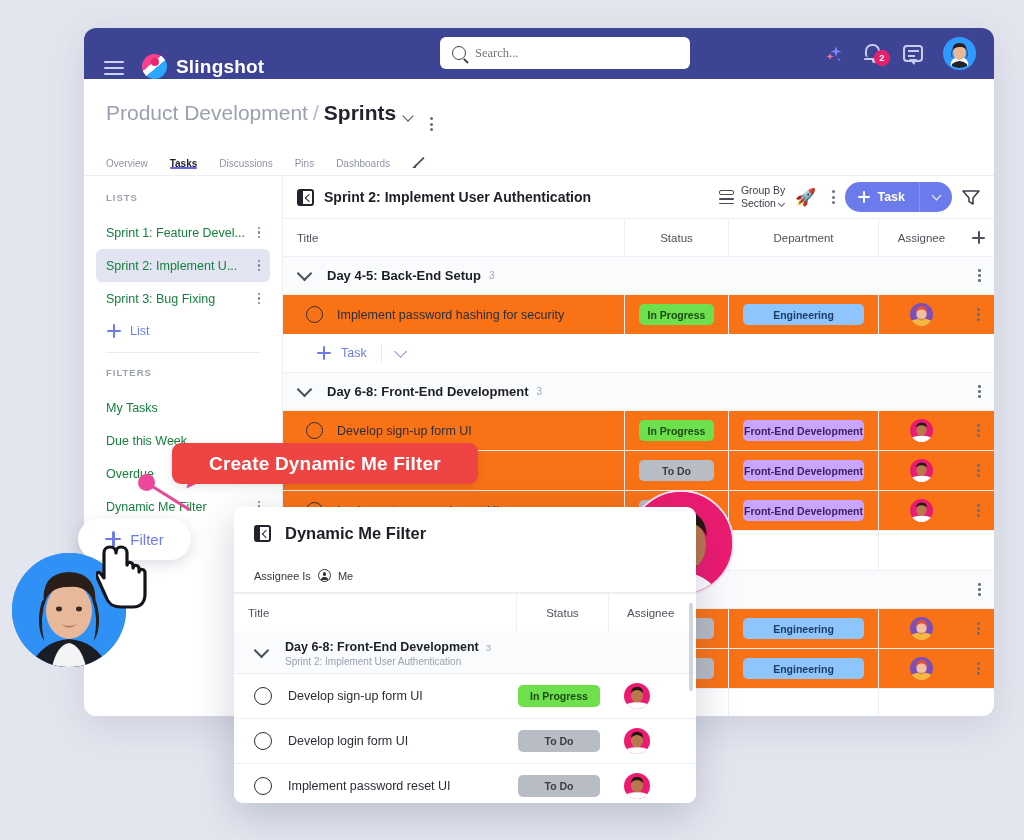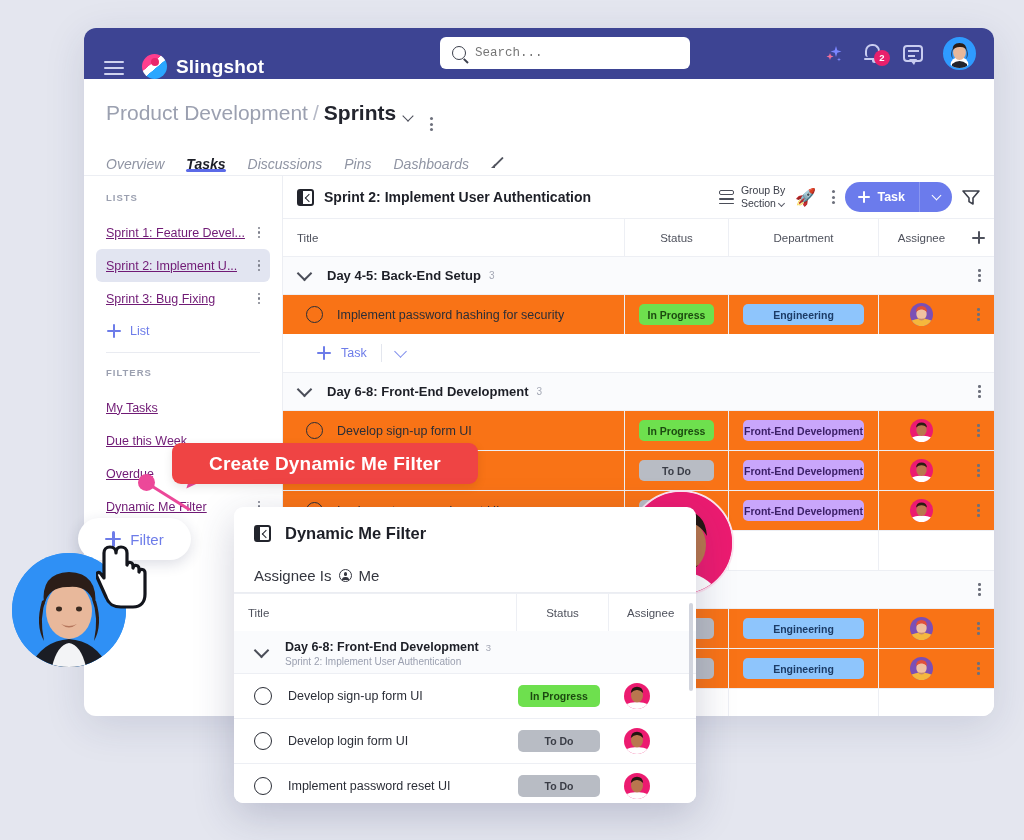--- a/index.html
+++ b/index.html
@@ -41,21 +41,21 @@
   }
   .brand-name { color:#fff; font-size:19px; font-weight:bold; letter-spacing:.2px; }
   .searchbox {
     position: absolute; left: 356px; top: 9px; width: 250px; height: 32px;
     background:#fff; border-radius:6px; display:flex; align-items:center; gap:9px; padding:0 12px;
   }
   .searchbox .mag { width:14px; height:14px; border:1.7px solid #3c3f4c; border-radius:50%; position:relative; flex:none;}
   .searchbox .mag::after { content:""; position:absolute; right:-4px; bottom:-3px; width:6px; height:1.7px; background:#3c3f4c; transform:rotate(45deg); }
   .searchbox input {
     border:none; outline:none; font-size:12.5px; color:#404040;
-    font-family:Liberation Mono, monospace; width:100%; background:transparent;
+    font-family:Liberation Serif, serif; width:100%; background:transparent;
   }
   .topbar-right { position:absolute; right:18px; top:0; height:51px; display:flex; align-items:center; gap:20px; }
   .spark { position:relative; width:22px; height:22px; }
   .ic { cursor:pointer; }
   .bell { position:relative; width:18px; height:20px; }
   .bell .body { width:15px;height:13px;border:2px solid #c9cdf0;border-radius:7px 7px 3px 3px; border-bottom:none; }
   .bell .base { width:17px;height:2px;background:#c9cdf0;border-radius:2px;margin-left:-1px;margin-top:1px; }
   .bell .clap { width:5px;height:3px;background:#c9cdf0;border-radius:0 0 4px 4px;margin:0 auto; }
   .badge {
     position:absolute; right:-7px; bottom:-2px; min-width:16px; height:16px; border-radius:50%;
@@ -75,36 +75,36 @@
   .page-head { padding: 22px 0 0 22px; }
   .breadcrumb { display:flex; align-items:baseline; gap:0; }
   .bc-parent { font-size:21px; color:#9ba0b0; font-weight:normal; }
   .bc-sep { font-size:21px; color:#b5b9c6; margin:0 5px; }
   .bc-current { font-size:21px; color:#23252e; font-weight:bold; }
   .chev { display:inline-block; width:8px;height:8px; border-right:1.8px solid #4a4d59; border-bottom:1.8px solid #4a4d59;
           transform:rotate(45deg); margin-left:8px; margin-bottom:3px; }
   .kebab { display:inline-flex; flex-direction:column; gap:2.5px; margin-left:18px; margin-bottom:4px; cursor:pointer; }
   .kebab i { width:3px;height:3px;border-radius:50%;background:#6d707c; display:block; }
   .tabs { display:flex; align-items:center; gap:22px; margin-top:17px; }
-  .tab { font-size:14px; color:#8f94a3; cursor:pointer; position:relative;font-style:italic; }
+  .tab { font-size:10px; color:#8f94a3; cursor:pointer; position:relative; }
   .tab.active { color:#1d1f27; font-weight:bold; }
   .tab.active::after { content:""; position:absolute; left:0; right:0; bottom:0; height:2.5px; background:#5b6ae8; border-radius:2px; }
   .pencil { width:15px;height:15px; position:relative; margin-bottom:8px; cursor:pointer; }
   .pencil::before { content:""; position:absolute; left:1px;top:9px;width:13px;height:2px;background:#52555f;transform:rotate(-45deg); border-radius:1px;}
   .pencil::after { content:""; position:absolute; left:0px;top:12px;width:4px;height:4px;background:#52555f; clip-path:polygon(0 100%,100% 100%,100% 0);}
 
   
   .body-split { display:flex; height:526px; border-top:1px solid #eceef3; }
   .sidebar { width:199px; padding:16px 0 0 0; border-right:1px solid #eceef3; flex:none; }
   .side-head { font-size:9.5px; color:#9ba0b0; letter-spacing:1px; padding:0 20px 0 22px; margin-bottom:13px; font-weight:bold; }
   .side-item {
     height:33px; display:flex; align-items:center; justify-content:space-between;
     margin:0 12px; padding:0 10px; border-radius:6px; cursor:pointer;
   }
-  .side-item span.lbl { font-size:12.5px; color:#701a75; white-space:nowrap; overflow:hidden; text-overflow:ellipsis;text-decoration:underline; }
+  .side-item span.lbl { font-size:12.5px; color:#15803d; white-space:nowrap; overflow:hidden; text-overflow:ellipsis; }
   .side-item.sel { background:#e2e5f1; }
   .side-item .kebab2 { display:flex; flex-direction:column; gap:2px; flex:none; margin-left:8px; }
   .side-item .kebab2 i { width:2.5px;height:2.5px;border-radius:50%;background:#7a7d89; }
   .add-row { display:flex; align-items:center; gap:9px; padding:9px 22px 0 23px; cursor:pointer; }
   .plus-g { position:relative; width:14px;height:14px; flex:none; }
   .plus-g::before{content:"";position:absolute;left:0;top:6px;width:14px;height:2px;background:#6d7ce9;border-radius:2px;}
   .plus-g::after{content:"";position:absolute;left:6px;top:0;width:2px;height:14px;background:#6d7ce9;border-radius:2px;}
   .add-row span { font-size:12.5px; color:#6d7ce9; }
   .side-div { height:1px; background:#e9ebf1; margin:14px 22px 14px 22px; }
 
@@ -222,21 +222,21 @@
   
   .popup {
     position:absolute; left:234px; top:507px; width:462px; height:296px;
     background:#fff; border-radius:9px;
     box-shadow:0 12px 40px rgba(40,45,90,.22);
     overflow:hidden;
   }
   .popup-head { height:52px; display:flex; align-items:center; padding-left:20px; gap:14px; }
   .popup-title { font-size:16.5px; font-weight:bold; color:#1d1f27; }
   .popup-sub { height:34px; display:flex; align-items:center; padding-left:20px; gap:7px; border-bottom:1px solid #ebedf2; }
-  .popup-sub .lab { font-size:15px; color:#34363f; }
+  .popup-sub .lab { font-size:11px; color:#34363f; }
   .person-ic { width:13px;height:13px;border:1.4px solid #34363f;border-radius:50%;position:relative;flex:none; }
   .person-ic::before{content:"";position:absolute;left:4px;top:2.2px;width:3.5px;height:3.5px;border-radius:50%;background:#34363f;}
   .person-ic::after{content:"";position:absolute;left:2.5px;top:7.2px;width:6.5px;height:3.2px;border-radius:3px 3px 0 0;background:#34363f;}
   .p-tbl .tr { border-top:1px solid #edeff4; }
   .p-colhead { height:38px; }
   .p-colhead .cell { font-size:11.5px; color:#4e515c; }
   .pc-title { width:282px; }
   .pc-status { width:92px; border-left:1px solid #edeff4; justify-content:center; }
   .pc-assignee { width:88px; border-left:1px solid #edeff4; justify-content:flex-start; padding-left:18px;}
   .p-group { height:42px; background:#fafbfd; display:flex; align-items:center; }

